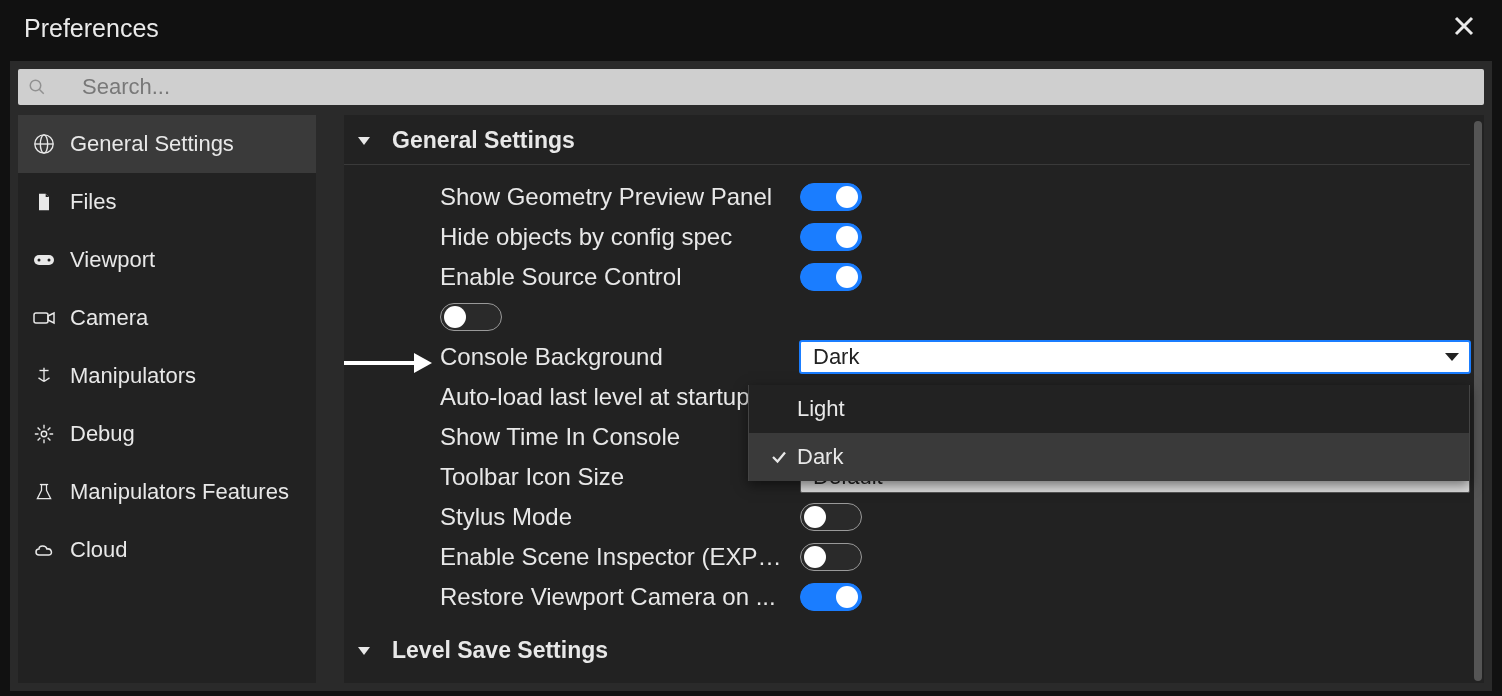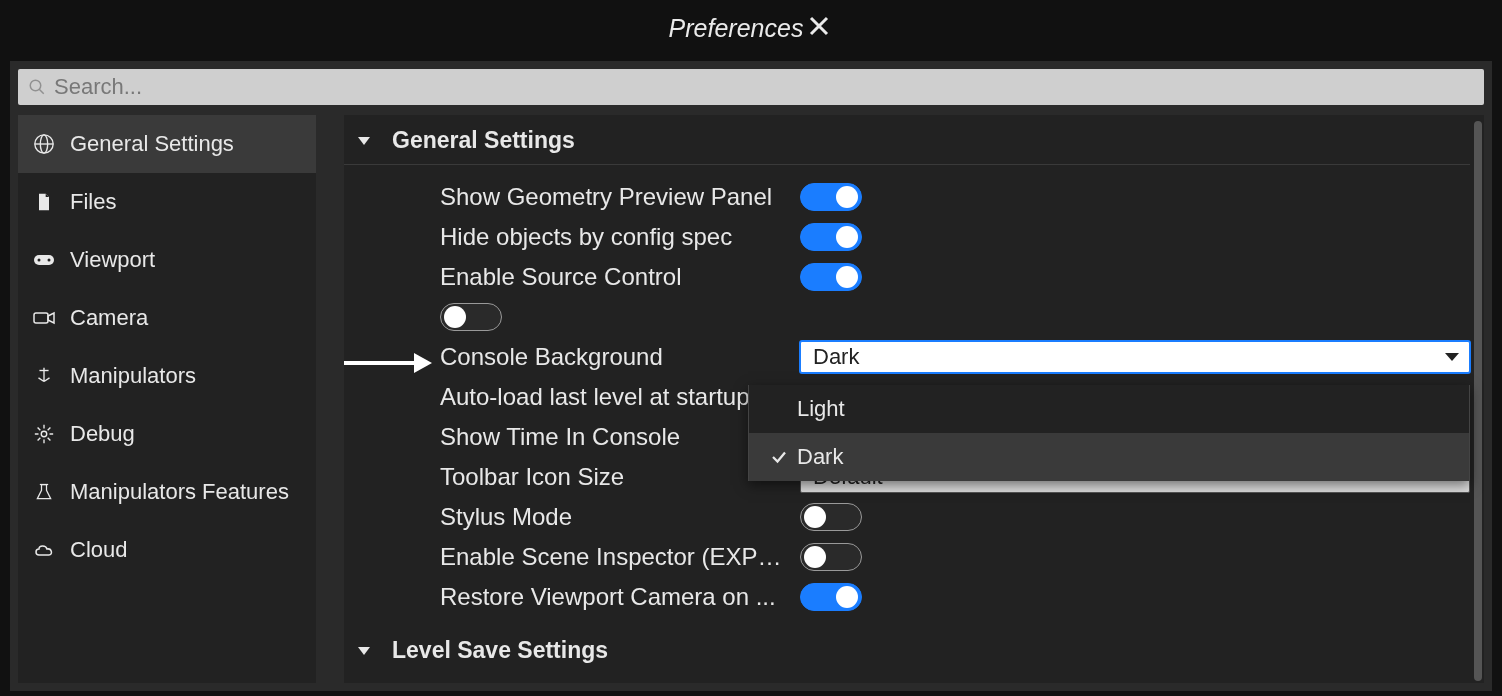--- a/index.html
+++ b/index.html
@@ -10,25 +10,24 @@
     }
     body {
       background: #111111;
       color: #e8e8e8;
       width: 1502px;
       height: 696px;
       overflow: hidden;
     }
     .titlebar {
       display: flex;
-      justify-content: center;
+      justify-content: space-between;
       align-items: center;
       padding: 14px 22px 18px 24px;
       background: #111111;
-      font-style: italic;
     }
     .titlebar-title {
       font-size: 25px;
       font-weight: 400;
       color: #eaeaea;
     }
     .close-btn {
       font-size: 28px;
       color: #eaeaea;
       cursor: pointer;
@@ -42,20 +41,21 @@
       height: 630px;
     }
     .search-bar {
       display: flex;
       align-items: center;
       background: #cfcfcf;
       border-radius: 2px;
       height: 36px;
       padding: 0 10px;
       margin-bottom: 10px;
+      gap: 28px;
     }
     .search-icon {
       width: 18px;
       height: 18px;
       margin-right: 8px;
       opacity: 0.5;
     }
     .search-input {
       flex: 1;
       background: transparent;

